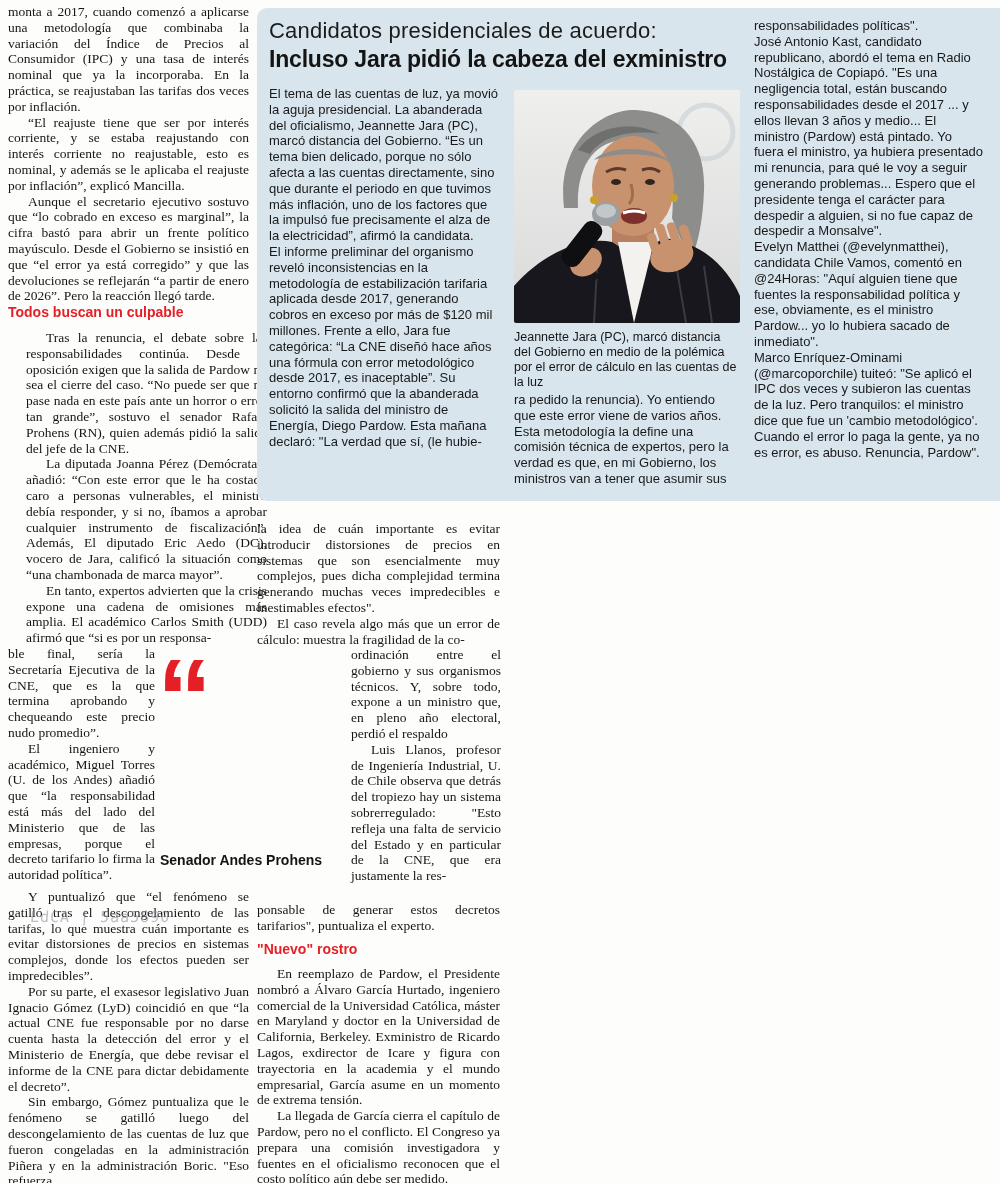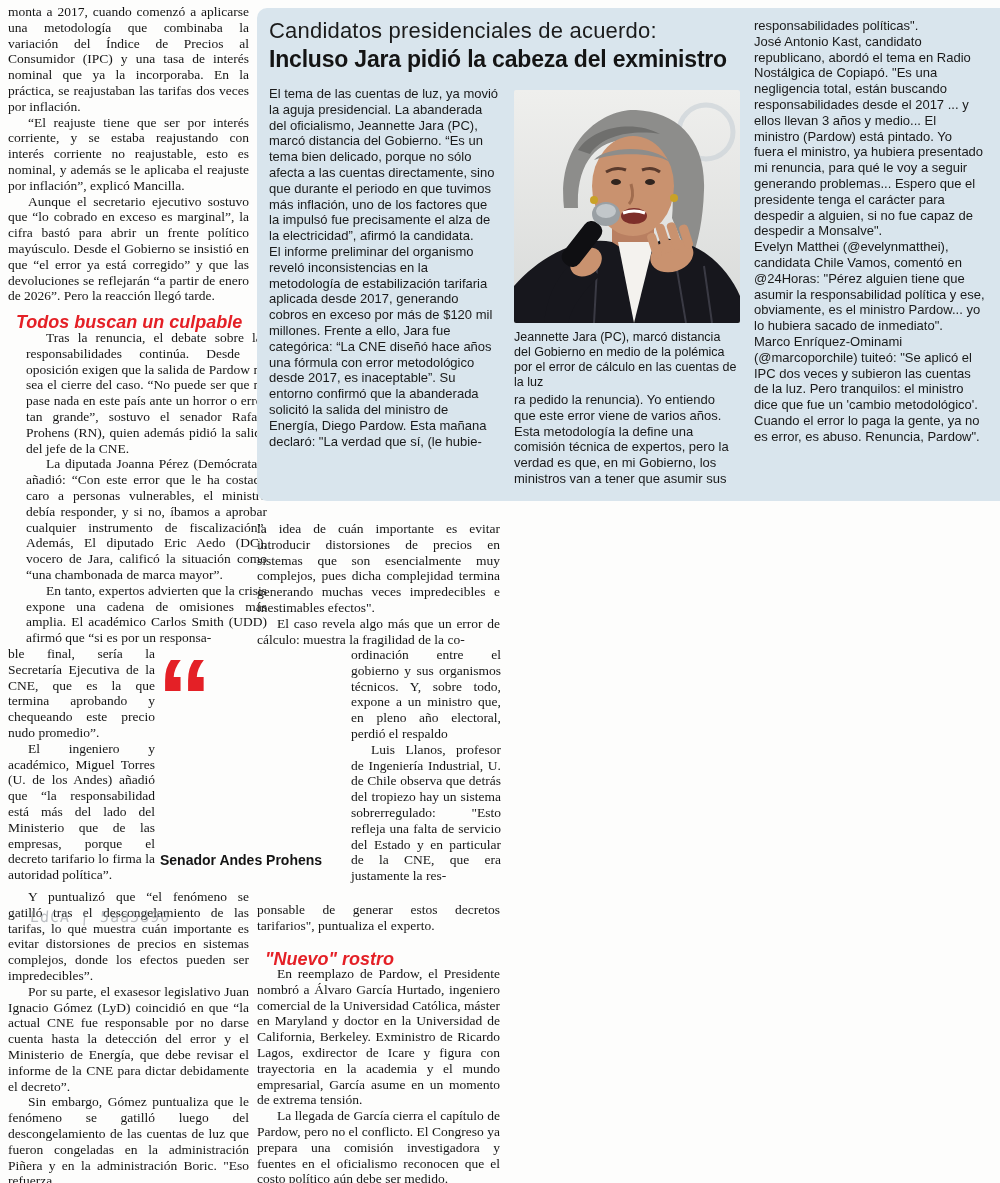--- a/index.html
+++ b/index.html
@@ -5,21 +5,21 @@
   html,body{margin:0;padding:0;background:#ffffff;}
   .page{position:relative;width:1000px;height:1183px;background:#fdfdfc;overflow:hidden;
         color:#151515;-webkit-hyphens:auto;hyphens:auto;}
   .abs{position:absolute;}
   .serif{font-family:"Liberation Serif","DejaVu Serif",serif;font-size:13.5px;line-height:15.8px;}
   .just{text-align:justify;}
   .serif p{margin:0;}
   .serif p.ind{text-indent:20px;}
   .serif p.ni{text-indent:0;}
   .red-head{font-family:"Liberation Sans","DejaVu Sans",sans-serif;font-weight:bold;
-            font-size:18px;color:#e42026;margin:8px;font-style:italic;}
+            font-size:14px;color:#e42026;margin:0;}
   .watermark{font-family:"DejaVu Sans Mono",monospace;font-size:15px;letter-spacing:1px;
              color:#8f949c;opacity:.6;transform:skewX(-4deg);}
   
   .feature-box{background:#d9e5ed;border-radius:10px;padding-left:40px;}
   .kicker{font-family:"Liberation Sans","DejaVu Sans",sans-serif;font-size:22px;color:#1b1b1b;
           letter-spacing:.2px;}
   .headline{font-family:"Liberation Sans","DejaVu Sans",sans-serif;font-weight:bold;font-size:23px;
             color:#141414;margin:0;letter-spacing:-.2px;}
   .sansbody{font-family:"Liberation Sans","DejaVu Sans",sans-serif;font-size:13px;line-height:15.8px;
             color:#1a1a1a;text-align:left;}
@@ -130,21 +130,21 @@
 
     <div class="abs caption" style="left:257px;top:322px;width:226px">Jeannette Jara (PC), marcó distancia del Gobierno en medio de la polémica por el error de cálculo en las cuentas de la luz</div>
 
     <div class="abs sansbody" style="left:257px;top:384px;width:226px">
       <p>ra pedido la renuncia). Yo entiendo que este error viene de varios años. Esta metodología la define una comisión técnica de expertos, pero la verdad es que, en mi Gobierno, los ministros van a tener que asumir sus</p>
     </div>
 
     <div class="abs sansbody" style="left:497px;top:10px;width:231px">
       <p>responsabilidades políticas".</p>
       <p>José Antonio Kast, candidato republicano, abordó el tema en Radio Nostálgica de Copiapó. "Es una negligencia total, están buscando responsabilidades desde el 2017 ... y ellos llevan 3 años y medio... El ministro (Pardow) está pintado. Yo fuera el ministro, ya hubiera presentado mi renuncia, para qué le voy a seguir generando problemas... Espero que el presidente tenga el carácter para despedir a alguien, si no fue capaz de despedir a Monsalve".</p>
-      <p>Evelyn Matthei (@evelynmatthei), candidata Chile Vamos, comentó en @24Horas: "Pérez alguien tiene que asumir la responsabilidad política y ese, obviamente, es el ministro Pardow... yo lo hubiera sacado de inmediato".</p>
+      <p>Evelyn Matthei (@evelynmatthei), candidata Chile Vamos, comentó en @24Horas: "Aquí alguien tiene que fuentes la responsabilidad política y ese, obviamente, es el ministro Pardow... yo lo hubiera sacado de inmediato".</p>
       <p>Marco Enríquez-Ominami (@marcoporchile) tuiteó: "Se aplicó el IPC dos veces y subieron las cuentas de la luz. Pero tranquilos: el ministro dice que fue un 'cambio metodológico'. Cuando el error lo paga la gente, ya no es error, es abuso. Renuncia, Pardow".</p>
     </div>
   </div>
 
   <div class="abs serif just" style="left:257px;top:521px;width:243px">
     <p class="ni">la idea de cuán importante es evitar introducir distorsiones de precios en sistemas que son esencialmente muy complejos, pues dicha complejidad termina generando muchas veces impredecibles e inestimables efectos".</p>
     <p class="ind">El caso revela algo más que un error de cálculo: muestra la fragilidad de la co-</p>
   </div>
 
   <div class="abs serif just" style="left:351px;top:647px;width:150px">

